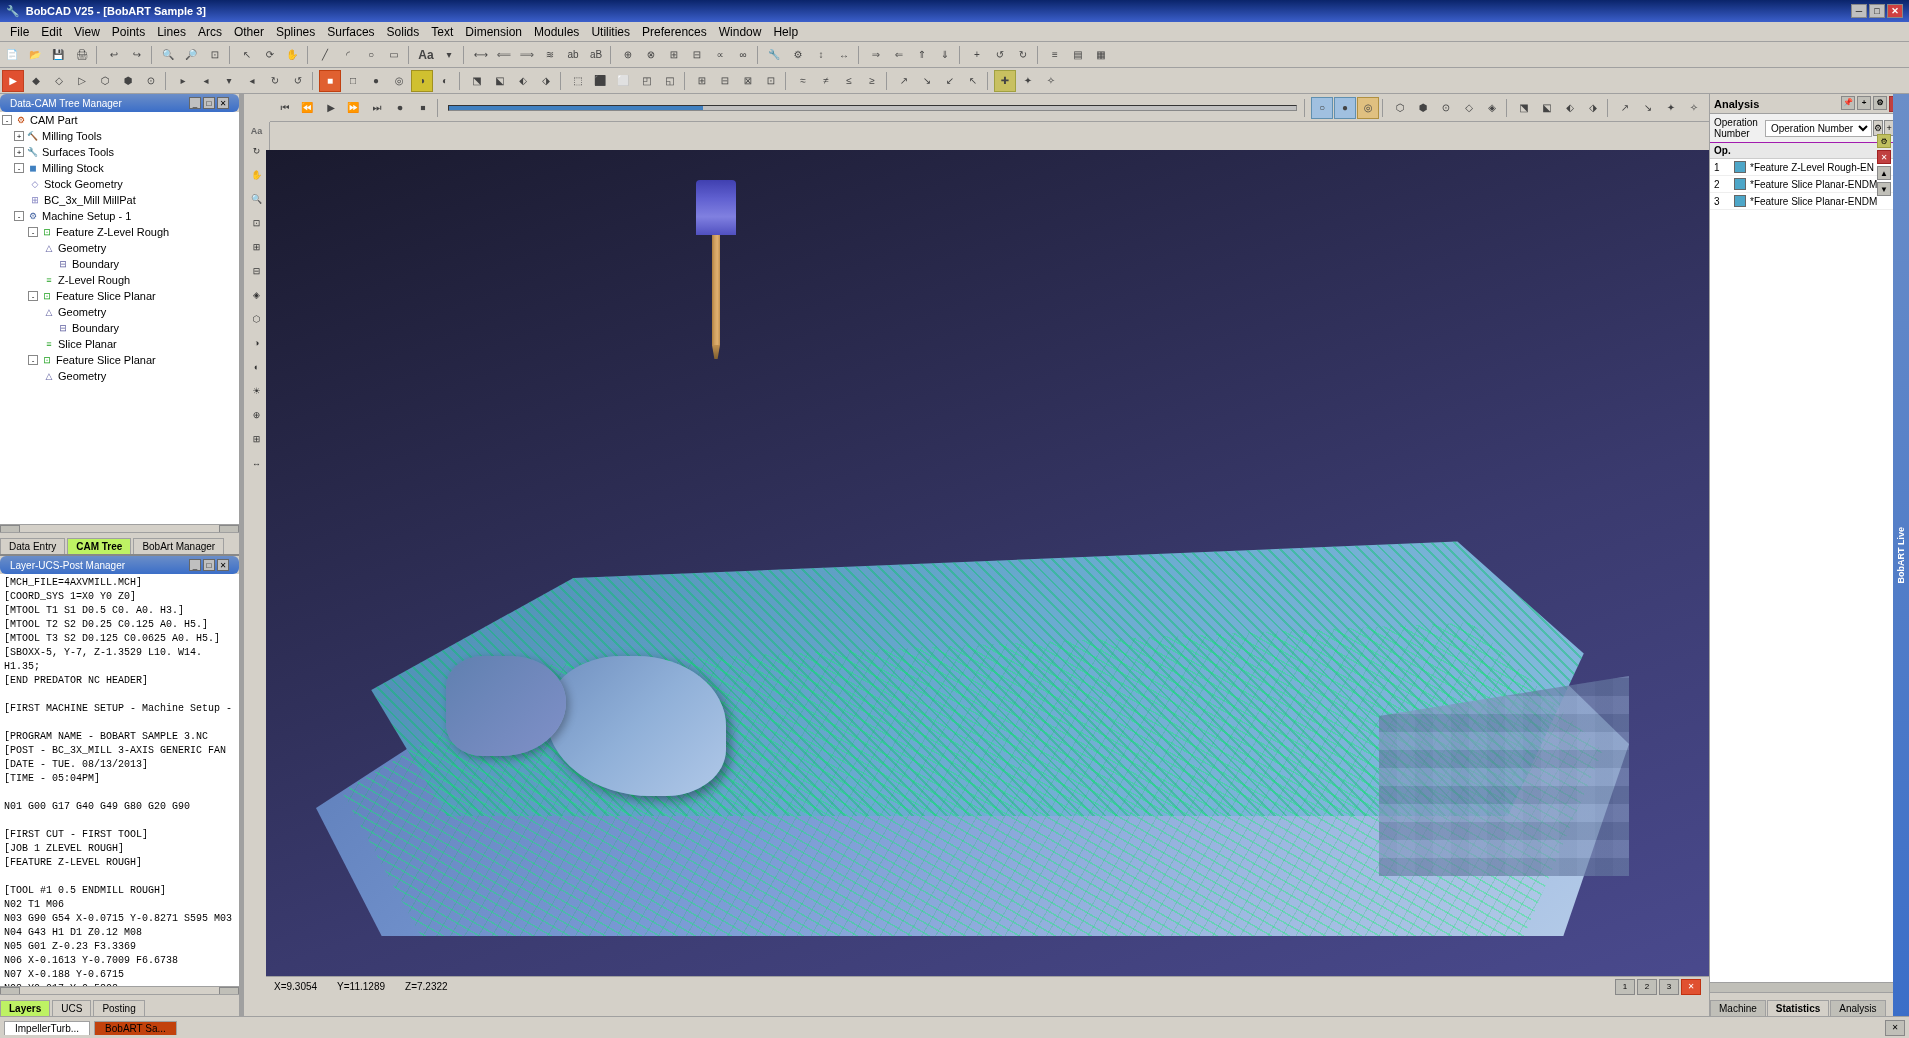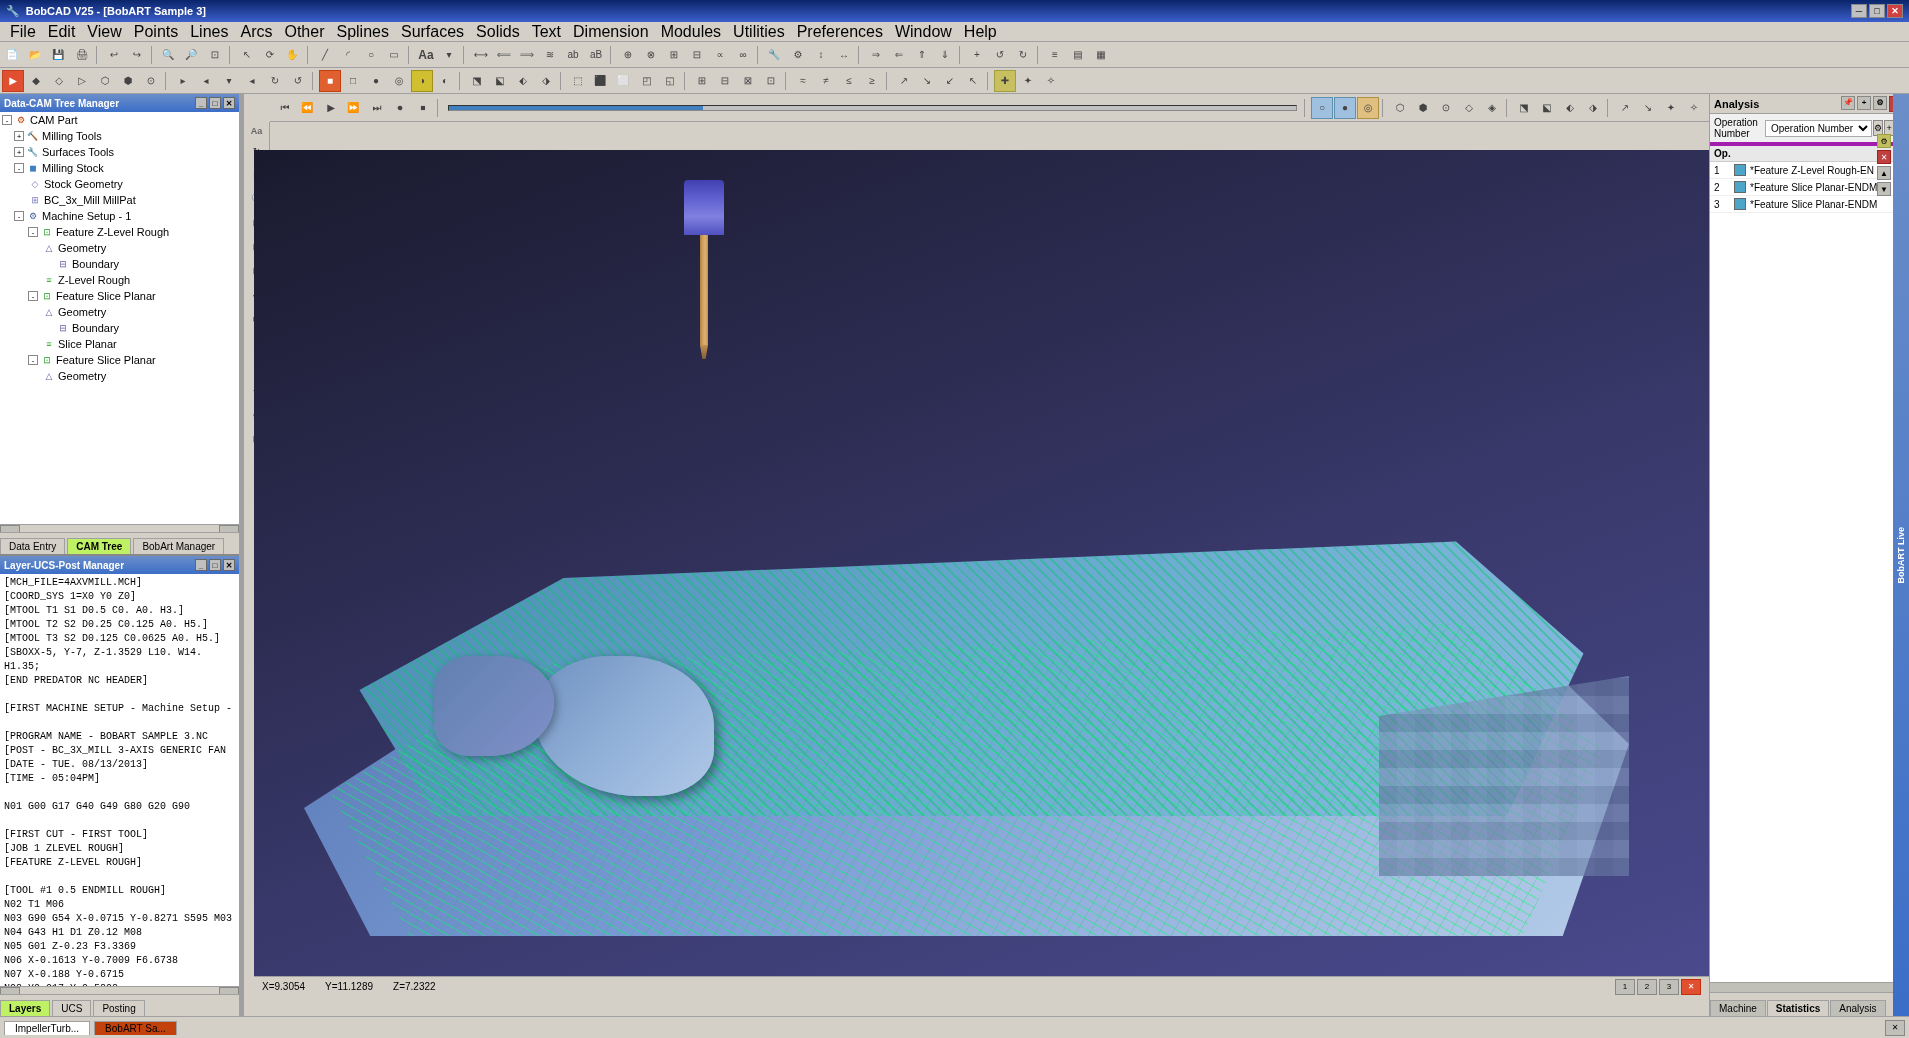--- a/index.html
+++ b/index.html
@@ -36,21 +36,21 @@
       height: 20px;
       background: #d4d0c8;
       display: flex;
       align-items: center;
       padding: 0 4px;
       border-bottom: 1px solid #a0a0a0;
     }
     .menu-item {
       padding: 2px 6px;
       cursor: pointer;
-      font-size: 16px;
+      font-size: 12px;
       color: #000;
     }
 
     
     .toolbar {
       height: 26px;
       background: #d4d0c8;
       display: flex;
       align-items: center;
       padding: 1px 2px;
@@ -104,25 +104,26 @@
       display: flex;
       flex-direction: column;
       border-bottom: 2px solid #888;
       min-height: 280px;
     }
     .panel-titlebar {
       height: 18px;
       background: linear-gradient(to bottom, #6b8ec8, #3b6ec8);
       color: white;
       font-size: 10px;
-      font-weight: bold;
-      display: flex;
-      align-items: center;
-      padding: 0 4px;
-      cursor: pointer;
+      font-weight: normal;
+      display: flex;
+      align-items: center;
+      padding: 0 10px;
+      cursor: pointer;
+      border-radius: 6px;
     }
     .panel-titlebar-controls {
       margin-left: auto;
       display: flex;
       gap: 2px;
     }
     .panel-ctrl-btn {
       width: 12px; height: 12px;
       background: #c0c0c0;
       border: 1px solid #666;
@@ -463,21 +464,21 @@
     ::-webkit-scrollbar-track { background: #d4d0c8; }
     ::-webkit-scrollbar-thumb { background: #a0a0a0; border: 1px solid #888; }
 
     
     .analysis-op-row {
       display: flex;
       align-items: center;
       padding: 3px 4px;
       font-size: 10px;
       background: #f0f0f0;
-      border-bottom: 4px solid #a21caf;
+      border-bottom: 1px solid #a21caf;
     }
     .analysis-op-select {
       border: 1px solid #aaa;
       background: white;
       font-size: 10px;
       padding: 1px;
       flex: 1;
     }
     .analysis-op-btn {
       width: 16px; height: 16px;
@@ -902,21 +903,21 @@
       <div class="tb-btn">⬕</div>
       <div class="tb-btn">⬖</div>
       <div class="tb-btn">⬗</div>
       <div class="tb-separator"></div>
       <div class="tb-btn">↗</div>
       <div class="tb-btn">↘</div>
       <div class="tb-btn">✦</div>
       <div class="tb-btn">✧</div>
     </div>
 
-    <div id="viewport" style="position:relative;flex:1;margin-left:10px;margin-top:28px;margin-bottom:20px;">
+    <div id="viewport" style="position:relative;flex:1;margin-left:22px;margin-top:28px;margin-bottom:20px;">
       <div id="scene-bg"></div>
       <div id="scene-3d">
 
         <div class="workpiece-base"></div>
         <div class="workpiece-top"></div>
         <div class="toolpath-overlay"></div>
 
         <div style="position:absolute;bottom:200px;left:280px;width:180px;height:140px;
           background:linear-gradient(135deg,#7090c0,#90b0d8,#b0c8e8);
           border-radius:50% 60% 40% 70%;

